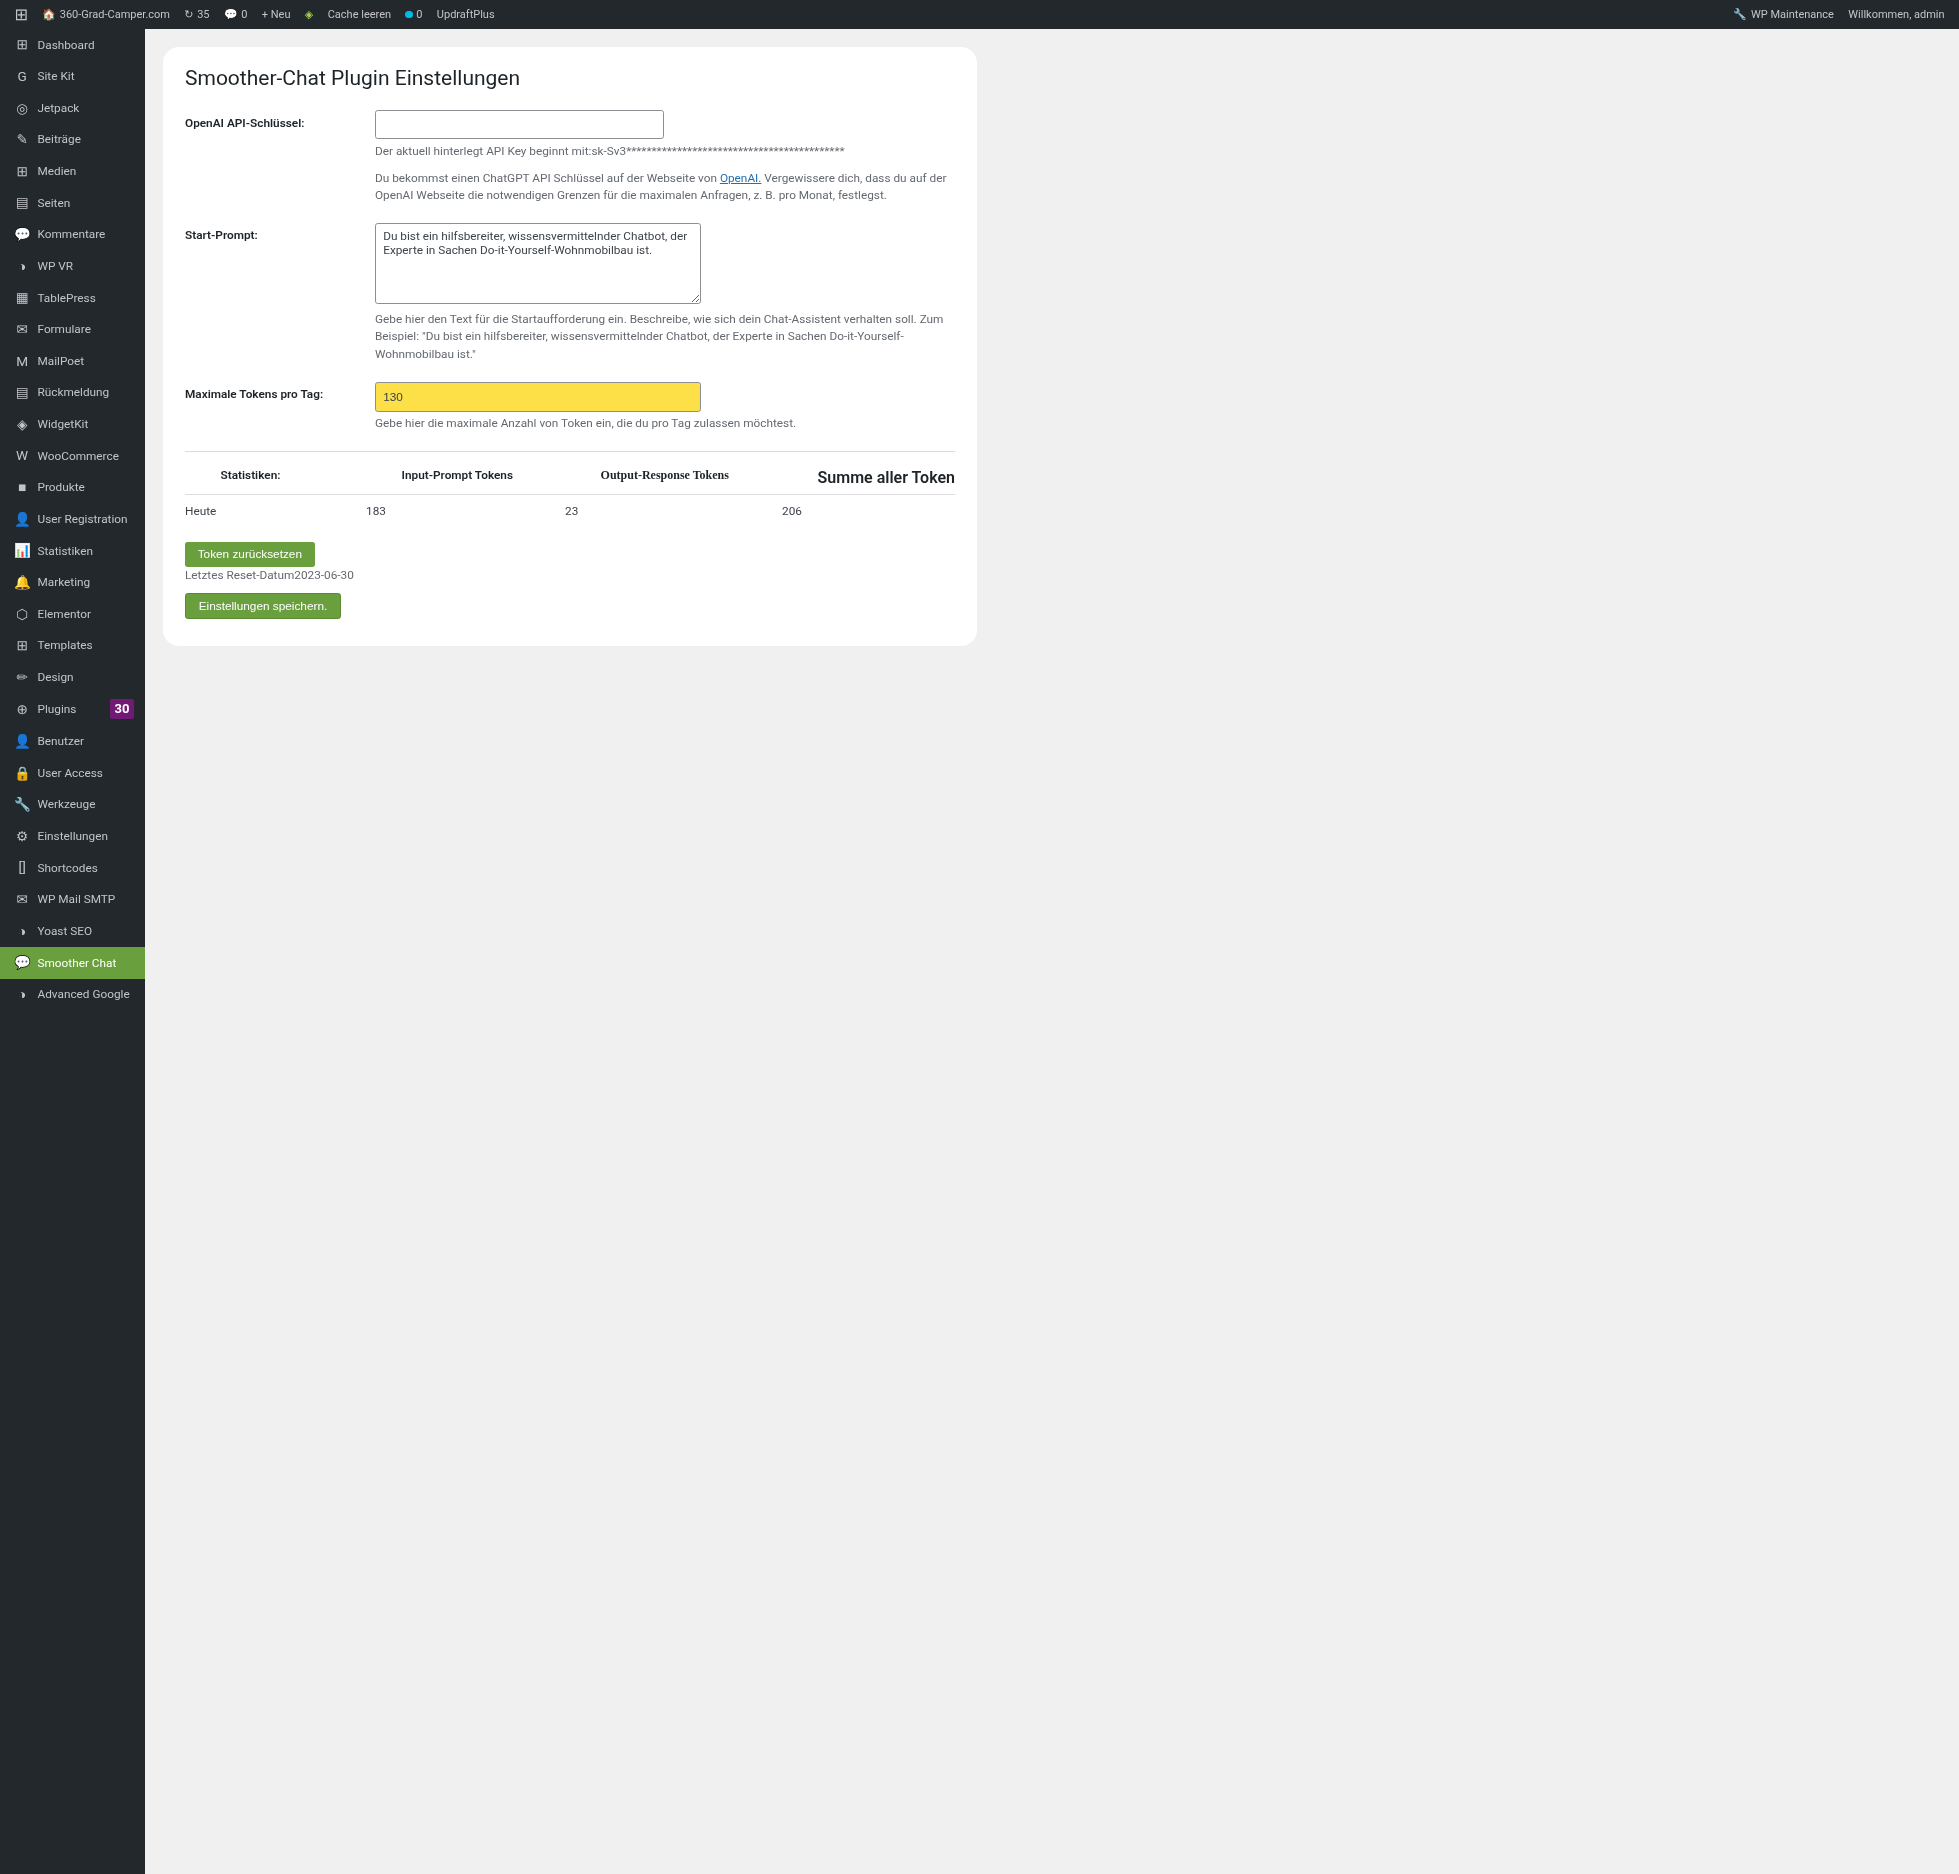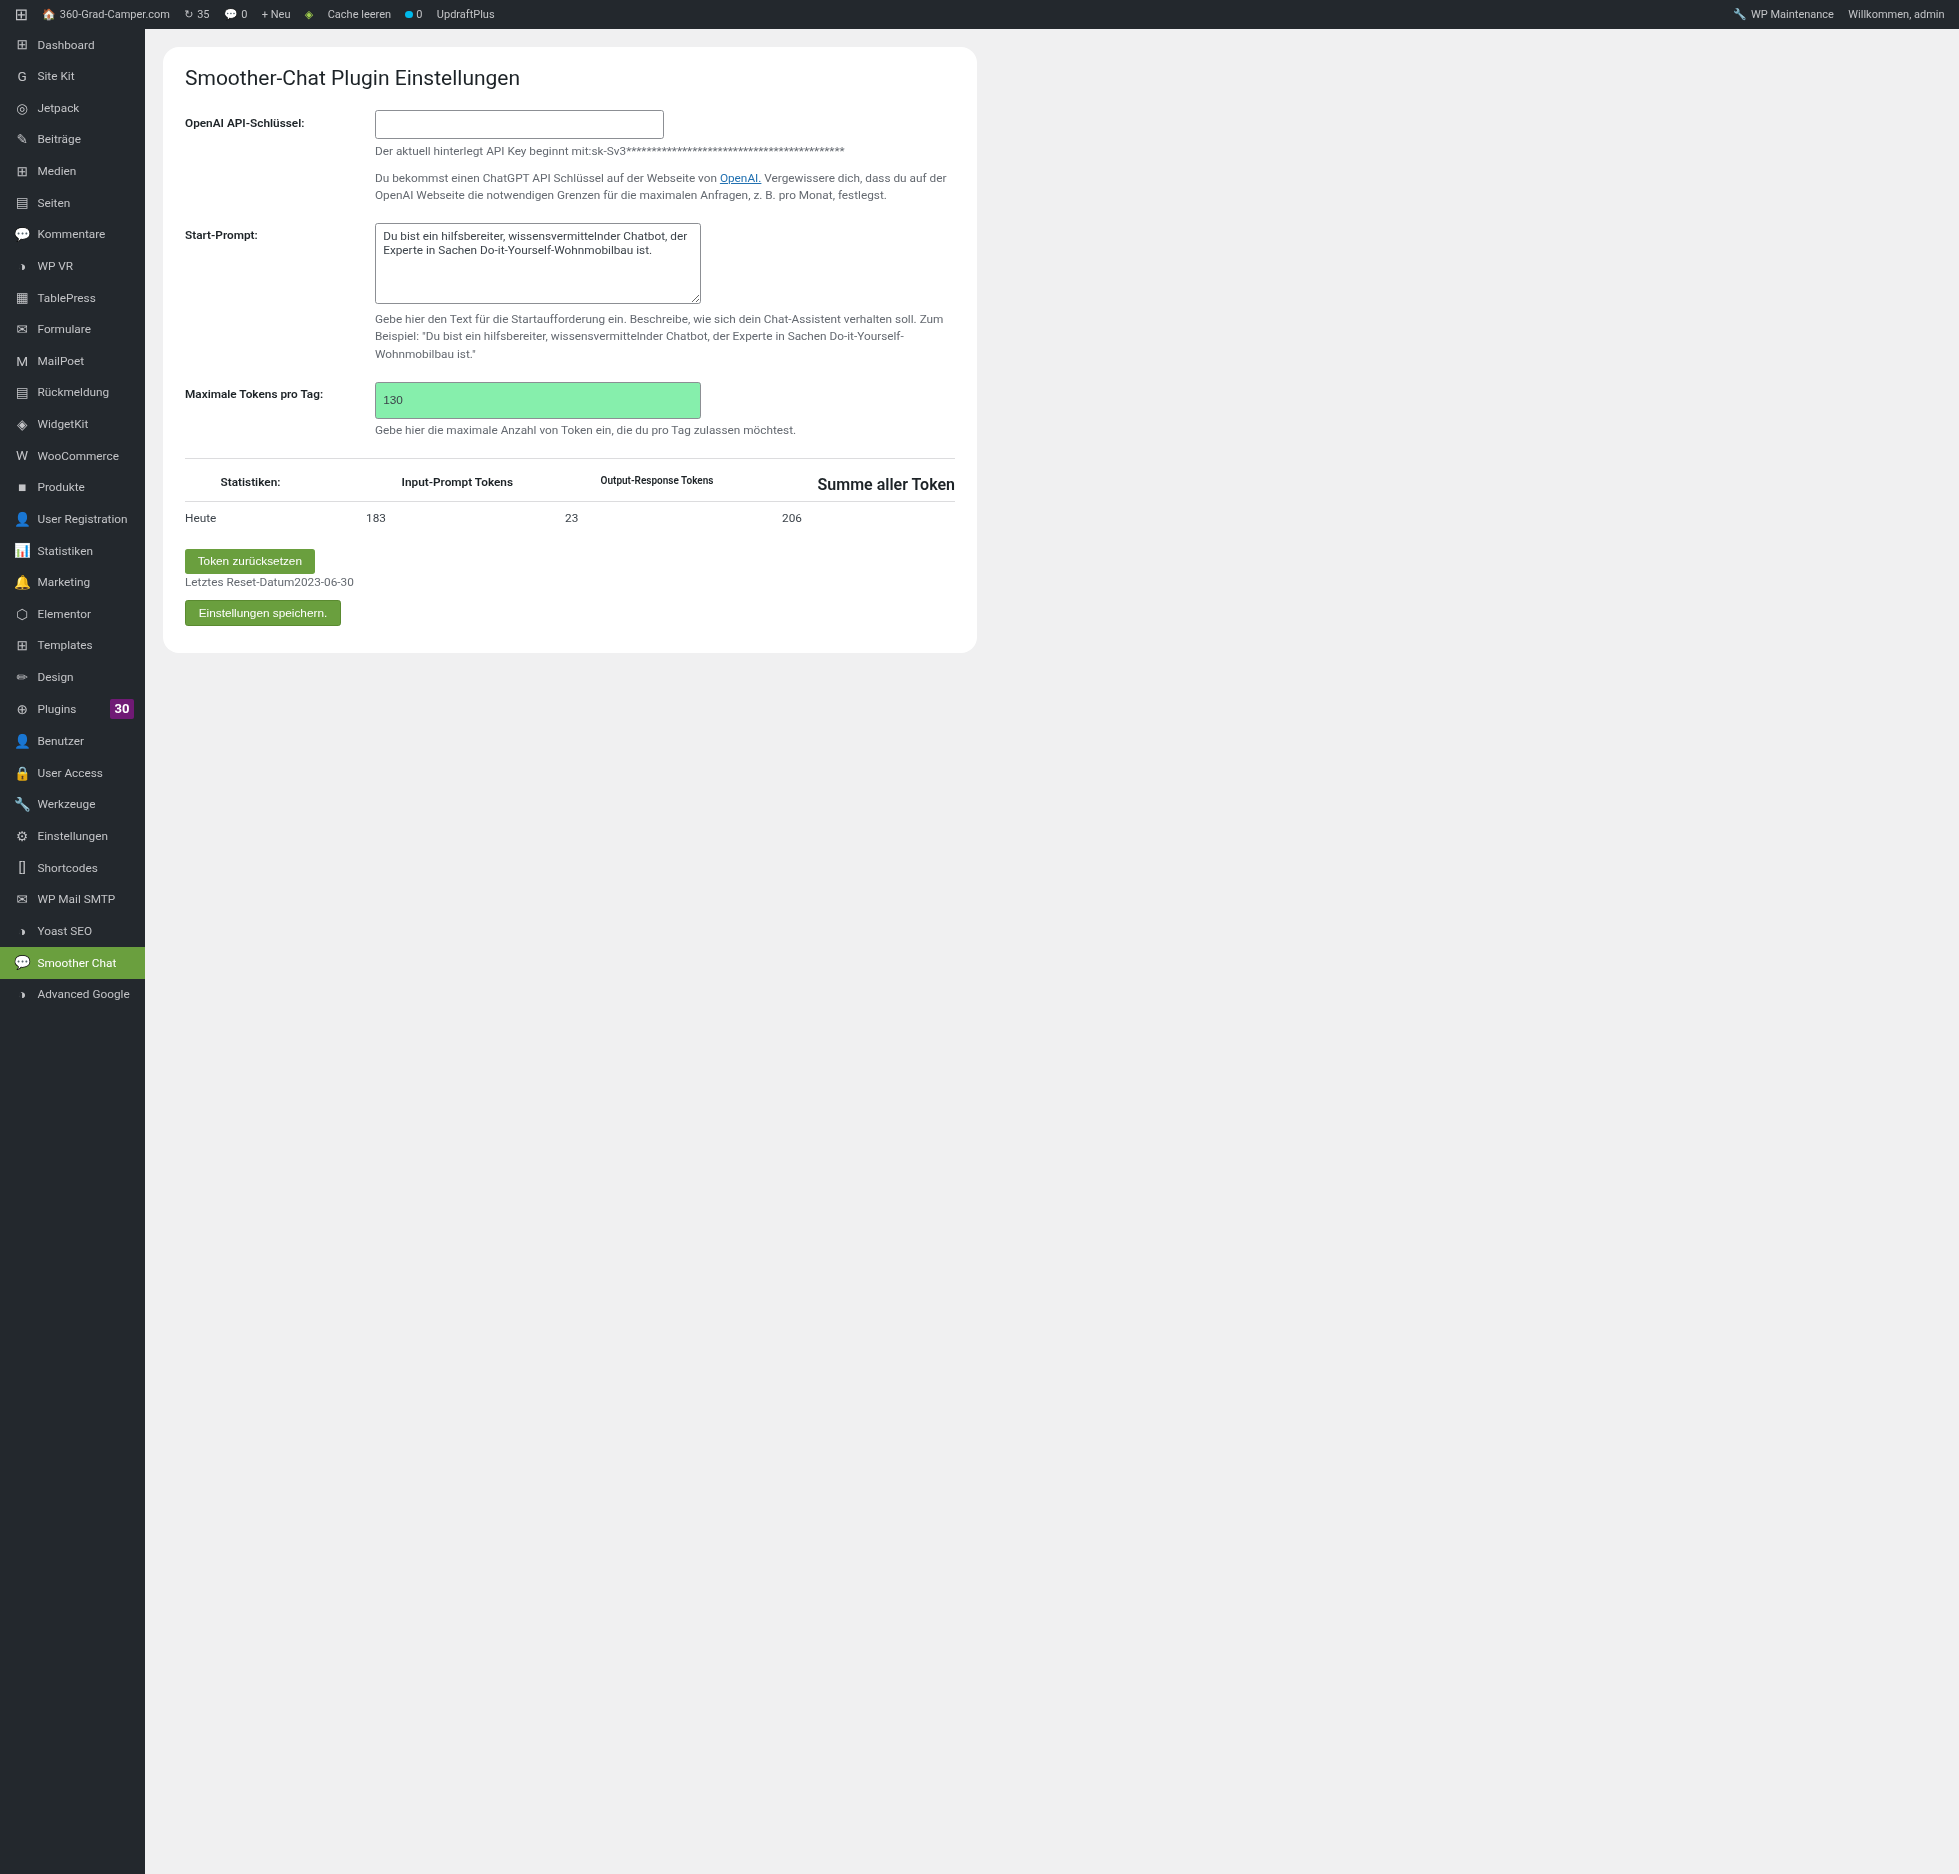--- a/index.html
+++ b/index.html
@@ -118,27 +118,27 @@
       font-size: 11.8px;
       color: #3c434a;
       background: #fff;
       resize: vertical;
       outline: none;
       font-family: inherit;
     }
 
     .small-text {
       width: 326px;
-      height: 37px;
+      height: 30px;
       border: 0.9px solid #8c8f94;
       border-radius: 2.7px;
       padding: 3.6px 7.2px;
       font-size: 11.8px;
       color: #3c434a;
-      background: #86efac;
+      background: #fde047;
       outline: none;
     }
 
     .description {
       color: #646970;
       font-size: 11.8px;
       margin-top: 3.6px;
       line-height: 1.5;
     }
     .description a { color: #2271b1; text-decoration: underline; cursor: pointer; }
@@ -182,21 +182,21 @@
       padding-top: 9px;
     }
     .stats-columns {
       display: flex;
       padding: 7.2px 0;
       border-bottom: 0.9px solid #dcdcde;
       justify-content: flex-end;
     }
     .stats-col0 { width: 181px; font-weight: 600; font-size: 11.8px; color: #1d2327; }
     .stats-col1 { width: 199px; font-weight: 600; font-size: 11.8px; color: #1d2327; }
-    .stats-col2 { width: 217px; font-weight: 600; font-size: 10px; color: #1d2327; }
+    .stats-col2 { width: 217px; font-weight: 600; font-size: 12px; color: #1d2327; font-family: Liberation Serif, serif; }
     .stats-col3 { font-weight: 600; font-size: 16px; color: #1d2327; }
 
     .stats-data-row {
       display: flex;
       padding: 9px 0;
     }
     .stats-data-col0 { width: 181px; font-size: 11.8px; color: #3c434a; }
     .stats-data-col1 { width: 199px; font-size: 11.8px; color: #3c434a; }
     .stats-data-col2 { width: 217px; font-size: 11.8px; color: #3c434a; }
     .stats-data-col3 { font-size: 11.8px; color: #3c434a; }

